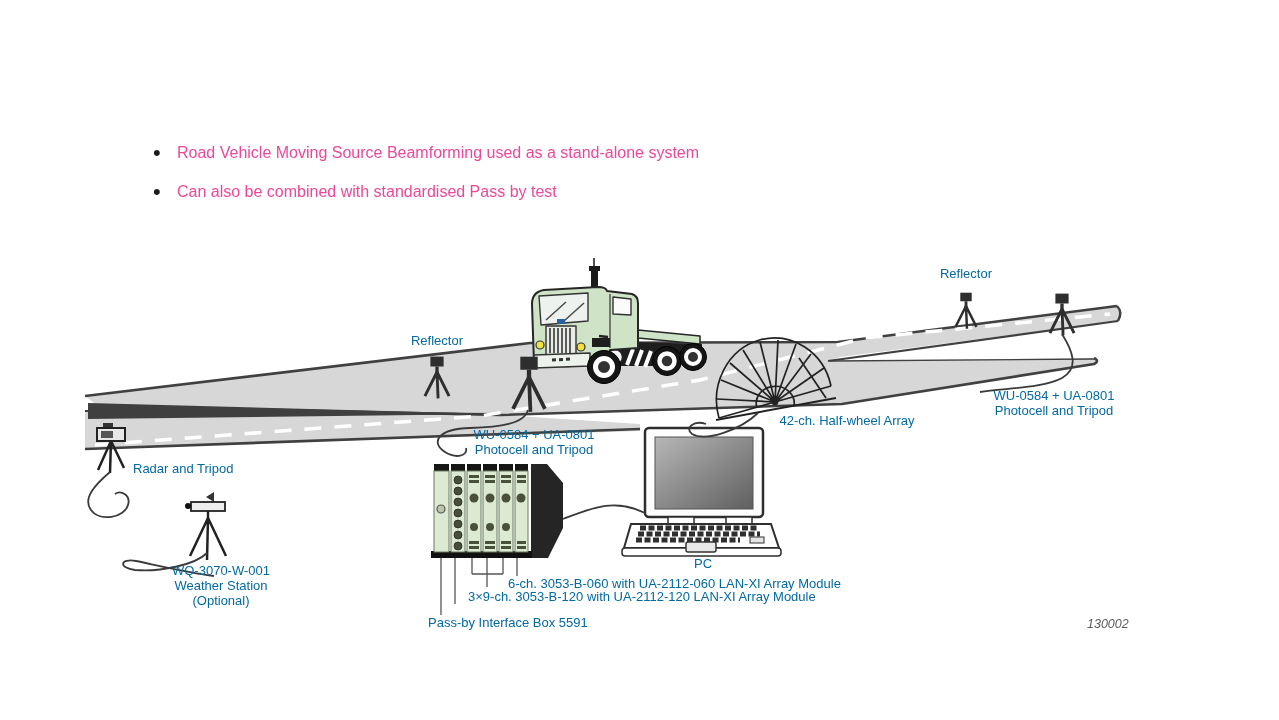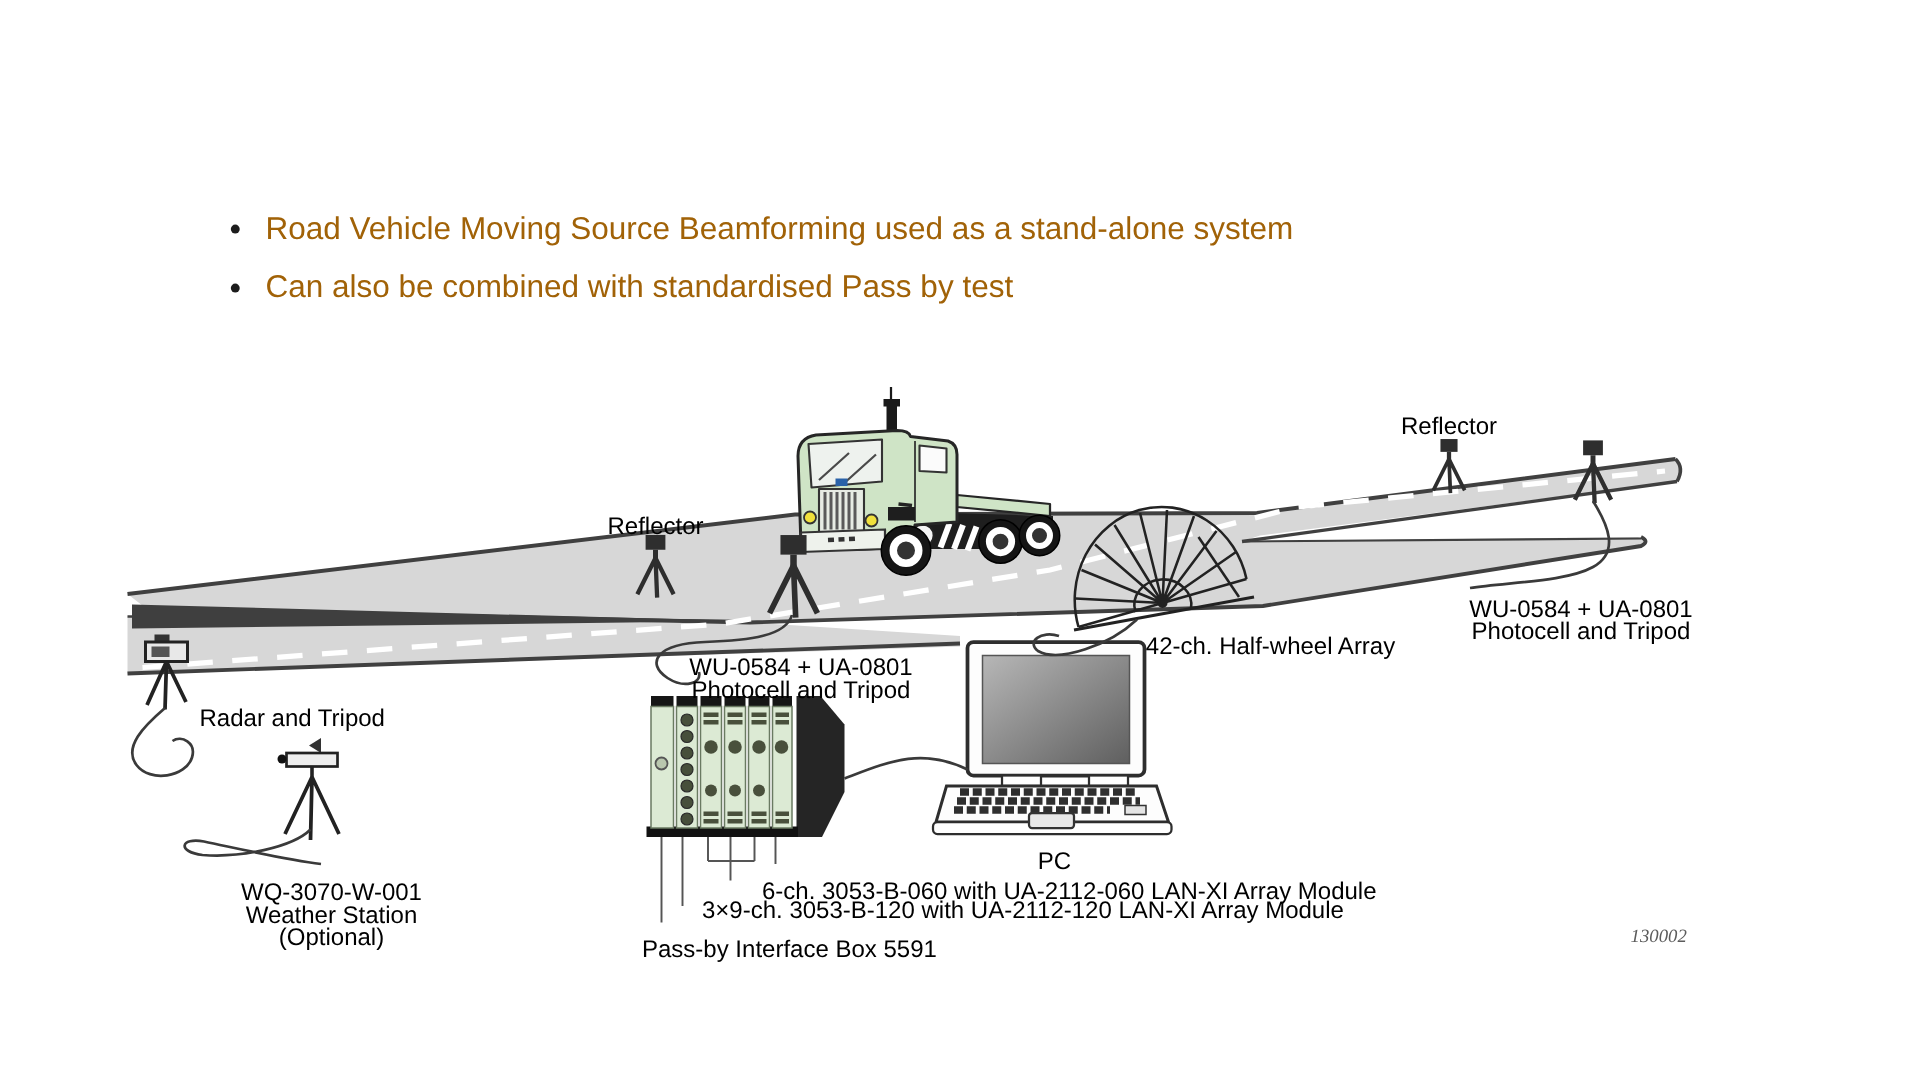--- a/index.html
+++ b/index.html
@@ -1,28 +1,28 @@
 <!DOCTYPE html>
 <html><head>
 <meta charset="utf-8">
 <style>
   html,body{margin:0;padding:0;background:#fff;}
   .slide{position:relative;width:1279px;height:720px;background:#ffffff;overflow:hidden;
          font-family:"Liberation Sans",sans-serif;}
   .title{position:absolute;left:129px;top:33px;margin:0;font-size:31px;font-weight:bold;
          color:#1f5ca8;letter-spacing:-0.2px;white-space:nowrap;}
   .bullets{position:absolute;left:153px;top:133px;margin:0;padding:0;list-style:none;}
-  .bullets li{position:relative;padding-left:24px;font-size:21px;color:#a16207;
+  .bullets li{position:relative;padding-left:24px;font-size:16px;color:#ec4899;
               line-height:39px;white-space:nowrap;}
   .bullets li::before{content:"•";position:absolute;left:0;top:0;font-size:22px;color:#1c1c1c;}
   .diagram{position:absolute;left:0;top:0;width:1279px;height:720px;}
   .art{position:absolute;left:0;top:0;}
-  .lbl{position:absolute;font-size:16px;line-height:15px;color:#000000;white-space:nowrap;margin-top:11px;}
+  .lbl{position:absolute;font-size:13px;line-height:15px;color:#0369a1;white-space:nowrap;}
   .ctr{transform:translateX(-50%);text-align:center;}
-  .fig{position:absolute;font-size:12.5px;font-style:italic;color:#5c5c5c;font-family:Liberation Serif, serif;}
+  .fig{position:absolute;font-size:12.5px;font-style:italic;color:#5c5c5c;}
 </style>
 </head>
 <body>
 
 <div class="slide">
 
 
   <ul class="bullets">
     <li>Road Vehicle Moving Source Beamforming used as a stand-alone system</li>
     <li>Can also be combined with standardised Pass by test</li>
@@ -222,21 +222,21 @@
 
     <div class="lbl ctr" style="left:1054px;top:388px">
       <div>WU-0584 + UA-0801</div>
       <div>Photocell and Tripod</div>
     </div>
 
     <div class="lbl ctr" style="left:847px;top:413px">42-ch. Half-wheel Array</div>
 
     <div class="lbl" style="left:133px;top:461px">Radar and Tripod</div>
 
-    <div class="lbl ctr" style="left:221px;top:577px">
+    <div class="lbl ctr" style="left:221px;top:563px">
       <div>WQ-3070-W-001</div>
       <div>Weather Station</div>
       <div>(Optional)</div>
     </div>
 
     <div class="lbl ctr" style="left:703px;top:556px">PC</div>
 
     <div class="lbl" style="left:508px;top:576px">6-ch. 3053-B-060 with UA-2112-060 LAN-XI Array Module</div>
     <div class="lbl" style="left:468px;top:589px">3×9-ch. 3053-B-120 with UA-2112-120 LAN-XI Array Module</div>
     <div class="lbl" style="left:428px;top:615px">Pass-by Interface Box 5591</div>

